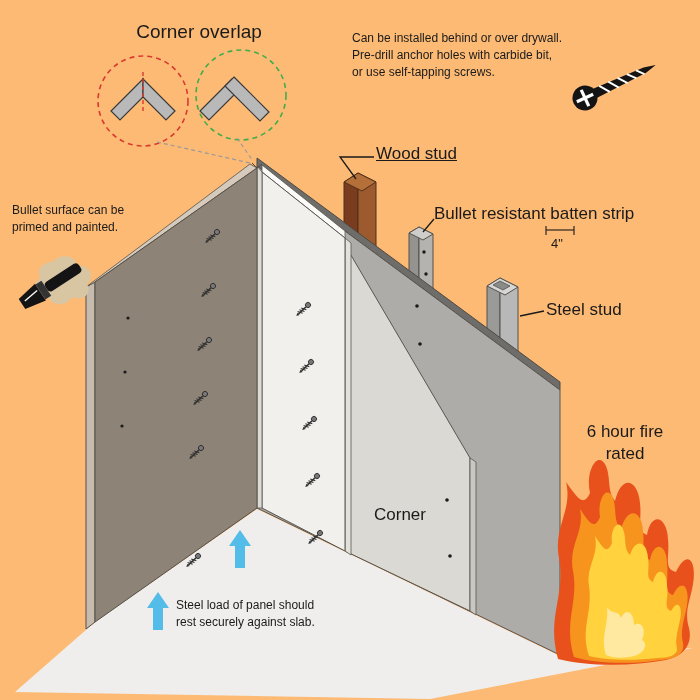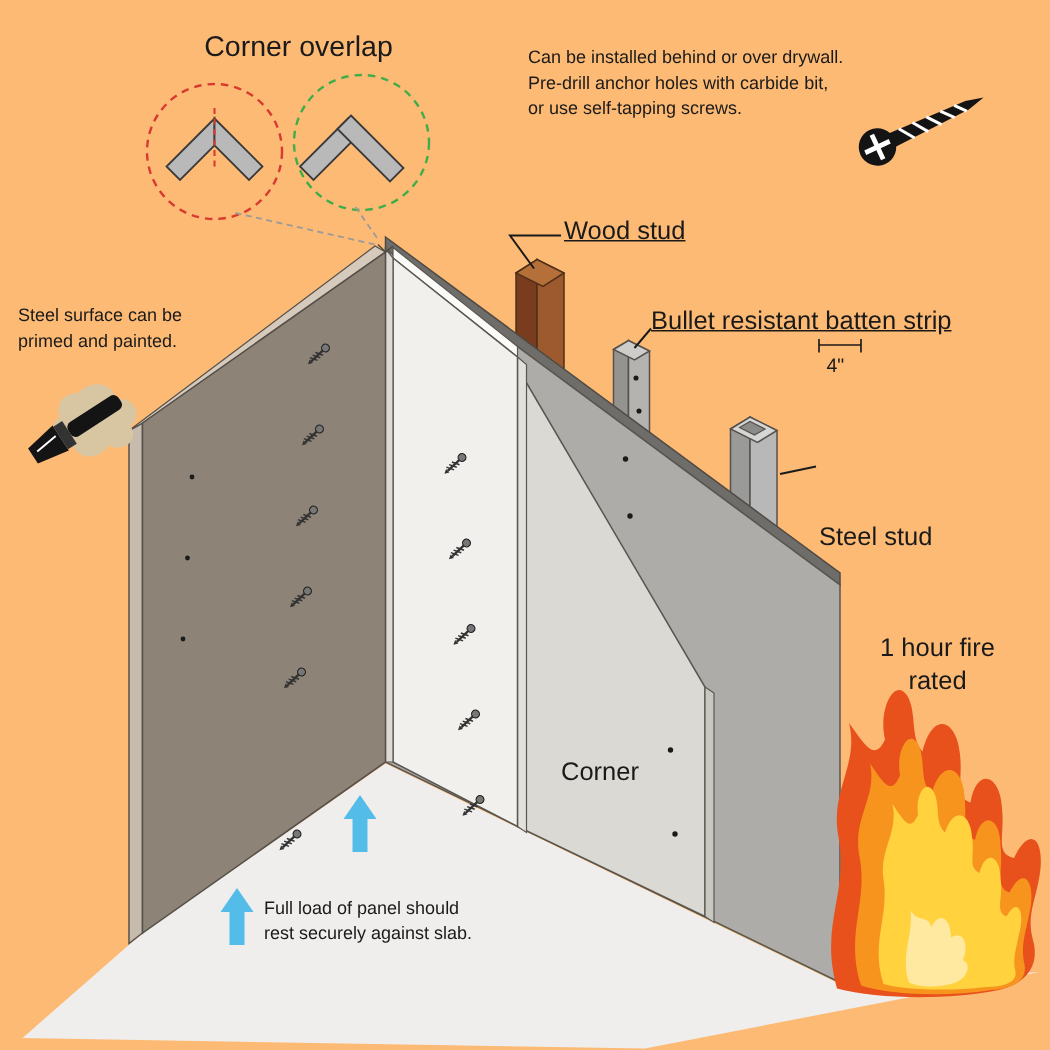--- a/index.html
+++ b/index.html
@@ -164,33 +164,33 @@
       <line x1="574" y1="226" x2="574" y2="235"></line>
     </g>
   </svg>
 
   <div class="label lbl-title center" style="left:126px;top:20px;width:146px;">Corner overlap</div>
 
   <div class="label lbl-note" style="left:352px;top:30px;width:280px;">Can be installed behind or over drywall.
 Pre-drill anchor holes with carbide bit,
 or use self-tapping screws.</div>
 
-  <div class="label lbl-note" style="left:12px;top:202px;width:180px;">Steel surface can be
+  <div class="label lbl-note" style="left:12px;top:202px;width:180px;">Bullet surface can be
 primed and painted.</div>
 
   <div class="label lbl-lg" style="left:376px;top:143px;text-decoration:underline;">Wood stud</div>
 
-  <div class="label lbl-lg" style="left:434px;top:203px;text-decoration:underline;">Bullet resistant batten strip</div>
+  <div class="label lbl-lg" style="left:434px;top:203px;">Bullet resistant batten strip</div>
 
   <div class="label lbl-dim" style="left:551px;top:236px;">4"</div>
 
-  <div class="label lbl-lg" style="left:546px;top:299px;margin-top:48px;">Steel stud</div>
+  <div class="label lbl-lg" style="left:546px;top:299px;">Steel stud</div>
 
 
   <div class="label lbl-lg" style="left:374px;top:504px;">Corner</div>
 
-  <div class="label lbl-lg center" style="left:578px;top:421px;width:94px;">1 hour fire
+  <div class="label lbl-lg center" style="left:578px;top:421px;width:94px;">6 hour fire
 rated</div>
 
-  <div class="label lbl-note" style="left:176px;top:597px;width:205px;">Full load of panel should
+  <div class="label lbl-note" style="left:176px;top:597px;width:205px;">Steel load of panel should
 rest securely against slab.</div>
 
 </div>
 
 </body></html>

